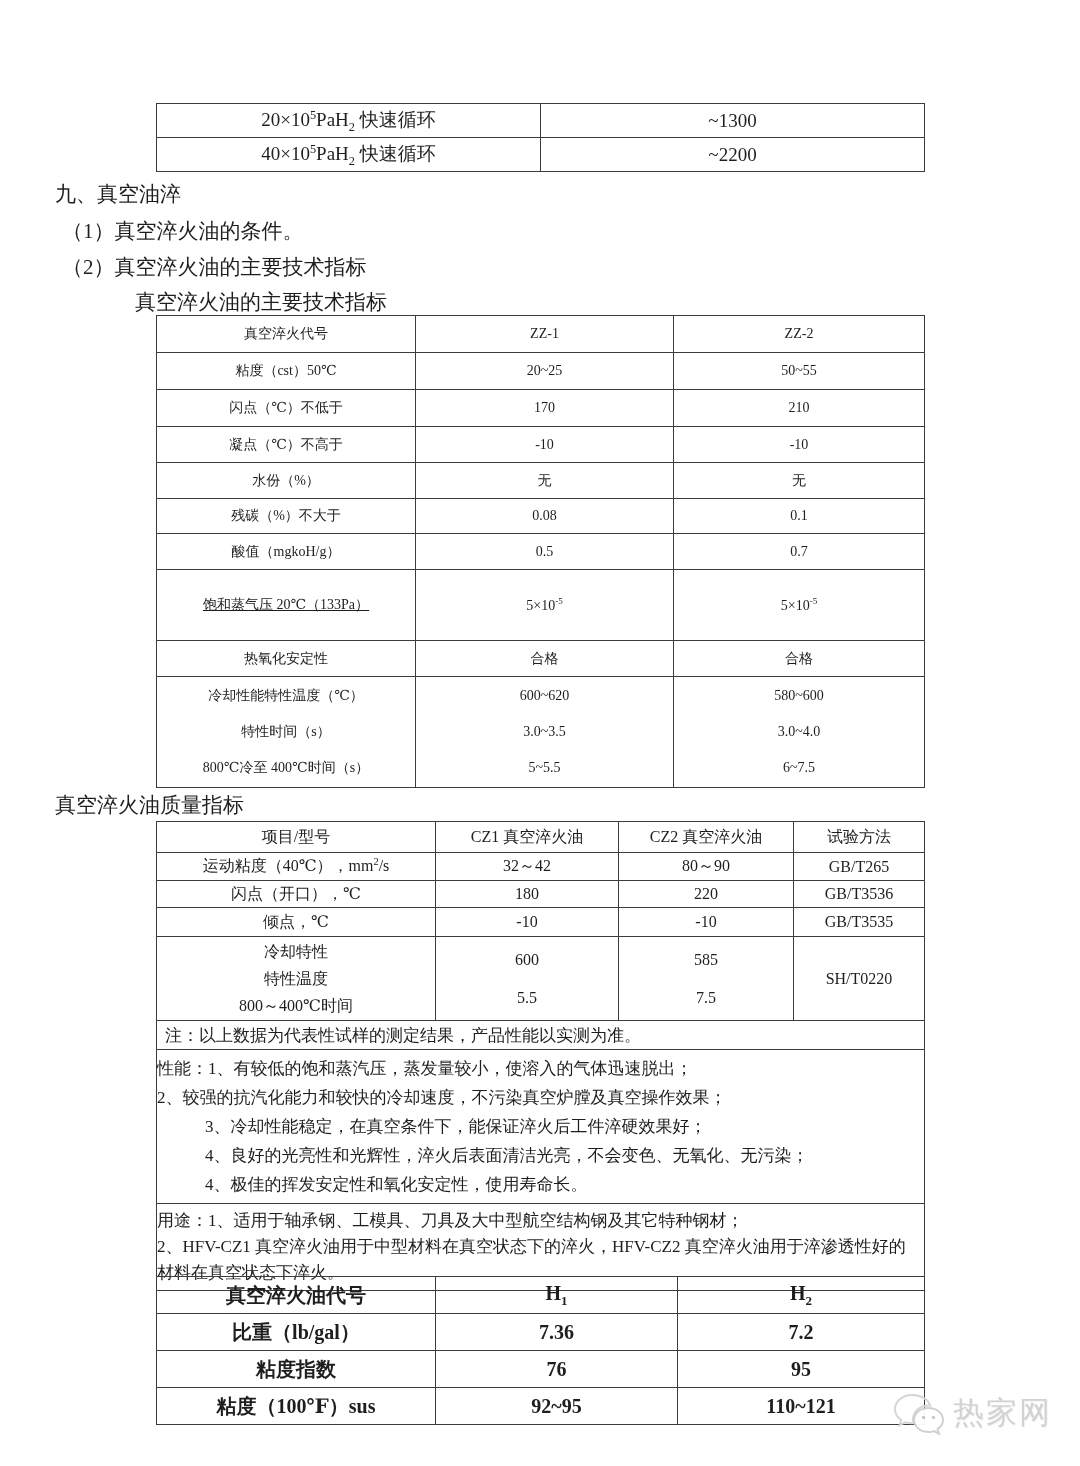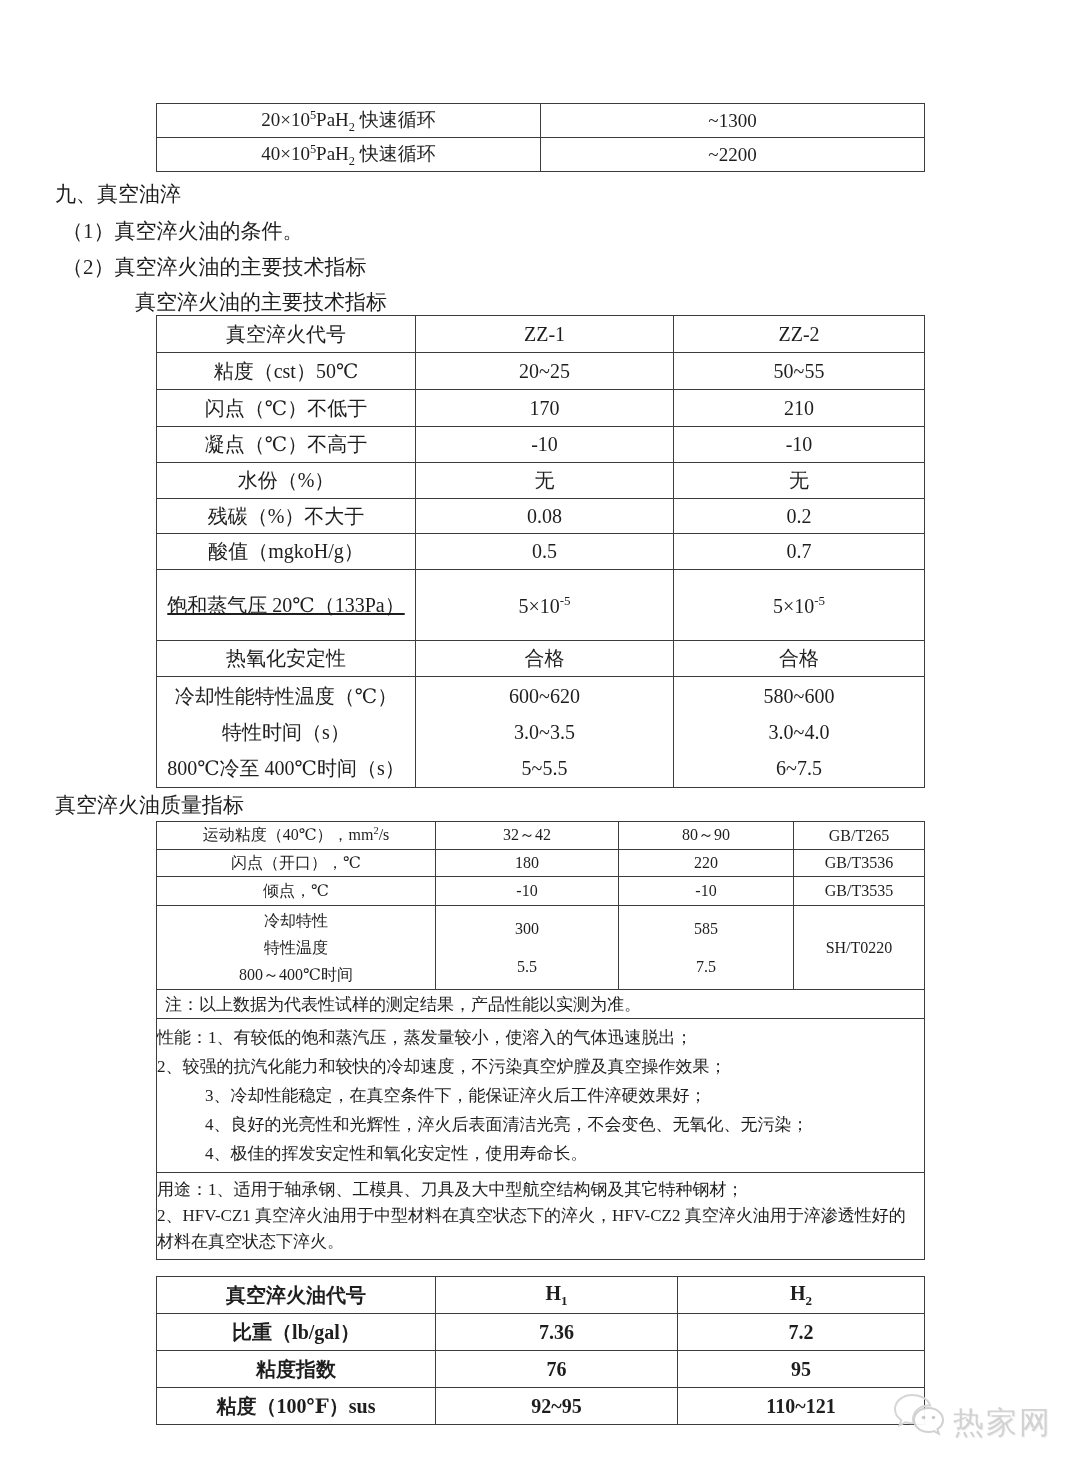--- a/index.html
+++ b/index.html
@@ -23,21 +23,21 @@
 
   
   .line { position:absolute; font-size:21px; white-space:nowrap; }
   .l-h1 { left:55px;  top:180px; }
   .l-i1 { left:62px;  top:217px; }
   .l-i2 { left:62px;  top:253px; }
   .l-cap1 { left:135px; top:288px; }
   .l-cap2 { left:55px;  top:791px; }
 
   
-  .t-dom { left:156px; top:315px; width:768px; font-size:20px;padding-left:16px; }
+  .t-dom { left:156px; top:315px; width:768px; font-size:14px;padding-left:16px; }
   .rh37 { height:37px; } .rh36 { height:36px; } .rh35 { height:35px; }
   .rh71 { height:71px;text-decoration:underline; } .rh110 { height:110px; }
   .ml div { line-height:36px; }
 
   
   .t-qua { left:156px; top:821px; width:768px; font-size:16px; }
   .t-qua .hdr td { height:31px; }
   .t-qua .r30 td { height:28px; }
   .t-qua .r28 td { height:27px; }
   .t-qua .r29 td { height:29px;margin-left:48px; }
@@ -51,21 +51,21 @@
   .usage-row td { height:78px; }
   .usage-row .freecell div { line-height:26px; white-space:nowrap; }
   .ind { padding-left:48px; }
 
   
   .t-code { left:156px; top:1276px; width:768px; font-size:20px;font-weight:bold; }
   .t-code td { height:37px; }
 
   
   .watermark {
-    position:absolute; left:893px; top:1392px; display:flex; align-items:flex-end;
+    position:absolute; left:893px; top:1392px; display:flex; align-items:flex-start;
     gap:6px; opacity:0.95;
   }
   .wm-text { font-size:31px; color:#d0d0d0; letter-spacing:2px; white-space:nowrap;
     text-shadow:1px 1px 0 #f2f2f2; }
 </style>
 </head>
 <body>
 
 <div class="page">
 
@@ -119,21 +119,21 @@
       <td>-10</td>
     </tr>
     <tr>
       <td class="rh36">水份（%）</td>
       <td>无</td>
       <td>无</td>
     </tr>
     <tr>
       <td class="rh35">残碳（%）不大于</td>
       <td>0.08</td>
-      <td>0.2</td>
+      <td>0.1</td>
     </tr>
     <tr>
       <td class="rh36">酸值（mgkoH/g）</td>
       <td>0.5</td>
       <td>0.7</td>
     </tr>
     <tr>
       <td class="rh71">饱和蒸气压 20℃（133Pa）</td>
       <td><span>5×10</span><sup>-5</sup></td>
       <td><span>5×10</span><sup>-5</sup></td>
@@ -166,20 +166,26 @@
   <div class="line l-cap2">真空淬火油质量指标</div>
 
   <table class="t-qua">
     <colgroup>
         <col style="width:279px">
         <col style="width:183px">
         <col style="width:175px">
         <col style="width:131px">
       </colgroup>
     <tbody>
+        <tr class="hdr">
+      <td>项目/型号</td>
+      <td>CZ1 真空淬火油</td>
+      <td>CZ2 真空淬火油</td>
+      <td>试验方法</td>
+    </tr>
     <tr class="r30">
       <td><span>运动粘度（40℃），mm</span><sup>2</sup><span>/s</span></td>
       <td>32～42</td>
       <td>80～90</td>
       <td>GB/T265</td>
     </tr>
     <tr class="r28">
       <td>闪点（开口），℃</td>
       <td>180</td>
       <td>220</td>
@@ -191,21 +197,21 @@
       <td>-10</td>
       <td>GB/T3535</td>
     </tr>
     <tr class="cool">
       <td class="lab">
         <div>冷却特性</div>
         <div>特性温度</div>
         <div>800～400℃时间</div>
       </td>
       <td class="val">
-        <div>300</div>
+        <div>600</div>
         <div>5.5</div>
       </td>
       <td class="val">
         <div>585</div>
         <div>7.5</div>
       </td>
       <td>SH/T0220</td>
     </tr>
     <tr class="note-row">
       <td colspan="4">注：以上数据为代表性试样的测定结果，产品性能以实测为准。</td>

